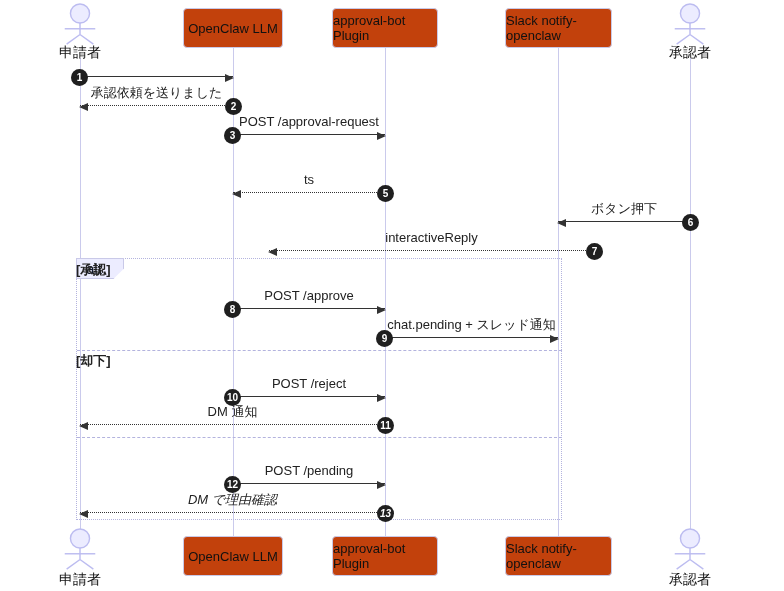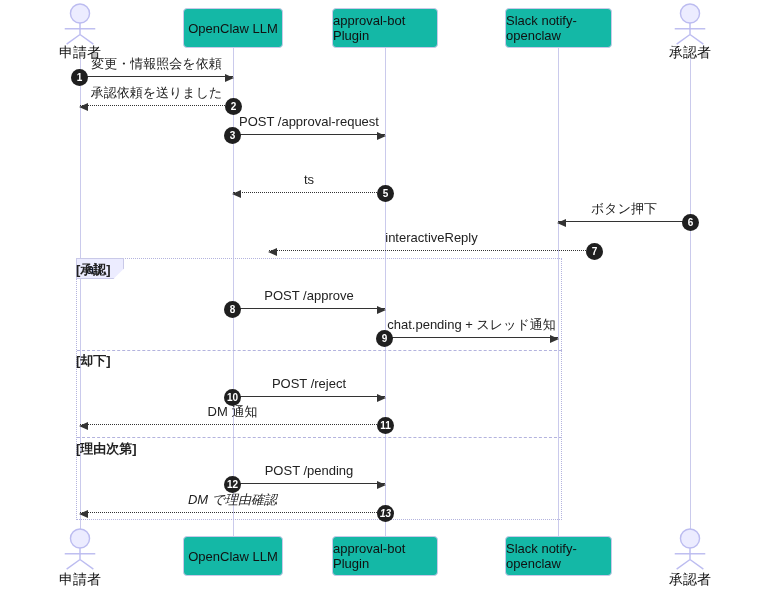--- a/index.html
+++ b/index.html
@@ -5,21 +5,21 @@
   * { margin:0; padding:0; box-sizing:border-box; }
   body { background:#fff; font-family:"Liberation Sans","DejaVu Sans",sans-serif; }
   .canvas {
     position:relative; width:784px; height:591px; background:#ffffff;
     overflow:hidden; color:#1a1a1a;
   }
   
   .lifeline { position:absolute; width:0; border-left:1px solid #cacaec; }
   
   .pbox {
-    position:absolute; height:40px; background:#14b8a6;
+    position:absolute; height:40px; background:#c2410c;
     border:1px solid #c9c9e8; border-radius:4px;
     display:flex; align-items:center; justify-content:center;
     font-size:13px; color:#111;
   }
   
   .actor-figure { position:absolute; width:44px; height:42px; }
   .actor-name { position:absolute; width:90px; text-align:center; font-size:14px; color:#111; }
   
   .msg { position:absolute; height:21px; }
   .msg .msg-label {
@@ -90,24 +90,22 @@
   <div class="pbox" style="left:332px; top:8px; width:106px;">approval-bot Plugin</div>
   <div class="pbox" style="left:505px; top:8px; width:107px;">Slack notify-openclaw</div>
 
   <div class="alt-frame" style="left:76px; top:258px; width:486px; height:262px;">
     <div class="alt-tab">alt</div>
   </div>
   <div class="condition" style="left:76px; top:261px;">[承認]</div>
   <div class="divider" style="left:77px; top:350px;"></div>
   <div class="condition" style="left:76px; top:352px;">[却下]</div>
   <div class="divider" style="left:77px; top:437px;"></div>
-  <div class="condition" style="left:76px; top:440px;">[理由次第]</div>
 
   <div class="msg" style="left:80px; top:56px; width:153px;">
-    <div class="msg-label">変更・情報照会を依頼</div>
     <div class="line">
         <div class="arrow-right"></div>
       <div class="badge badge-left">1</div>
       </div>
   </div>
 
   <div class="msg dashed" style="left:80px; top:85px; width:153px;">
     <div class="msg-label">承認依頼を送りました</div>
     <div class="line">
         <div class="arrow-left"></div>

